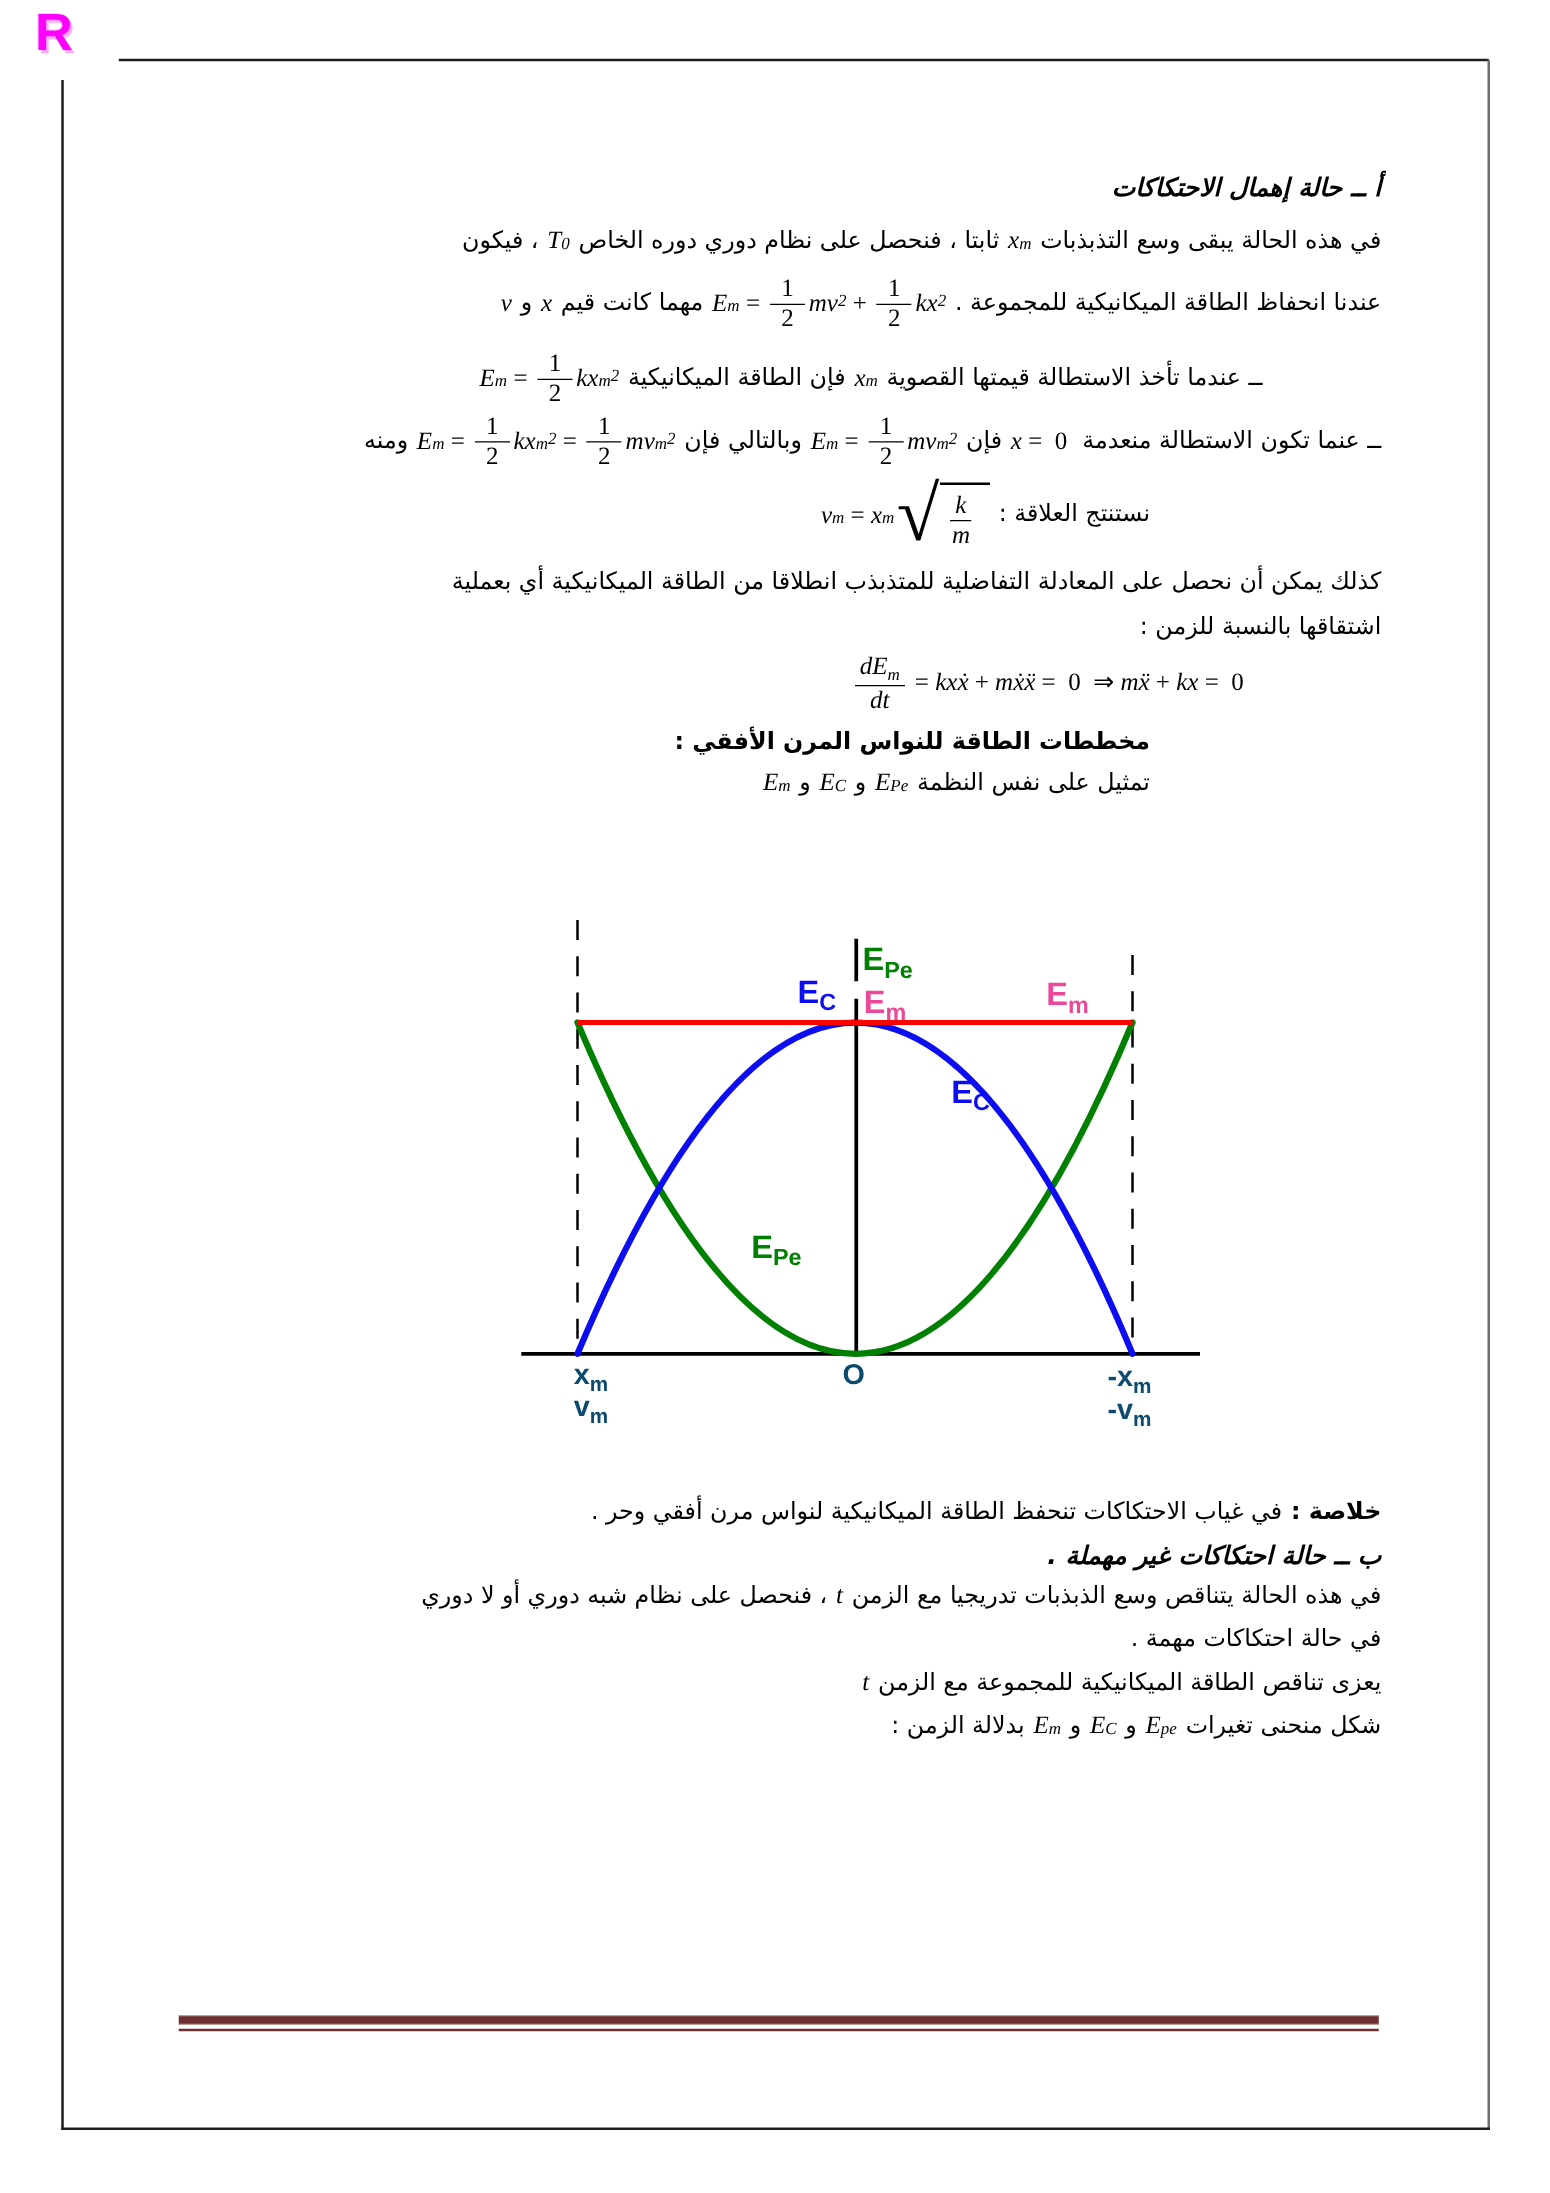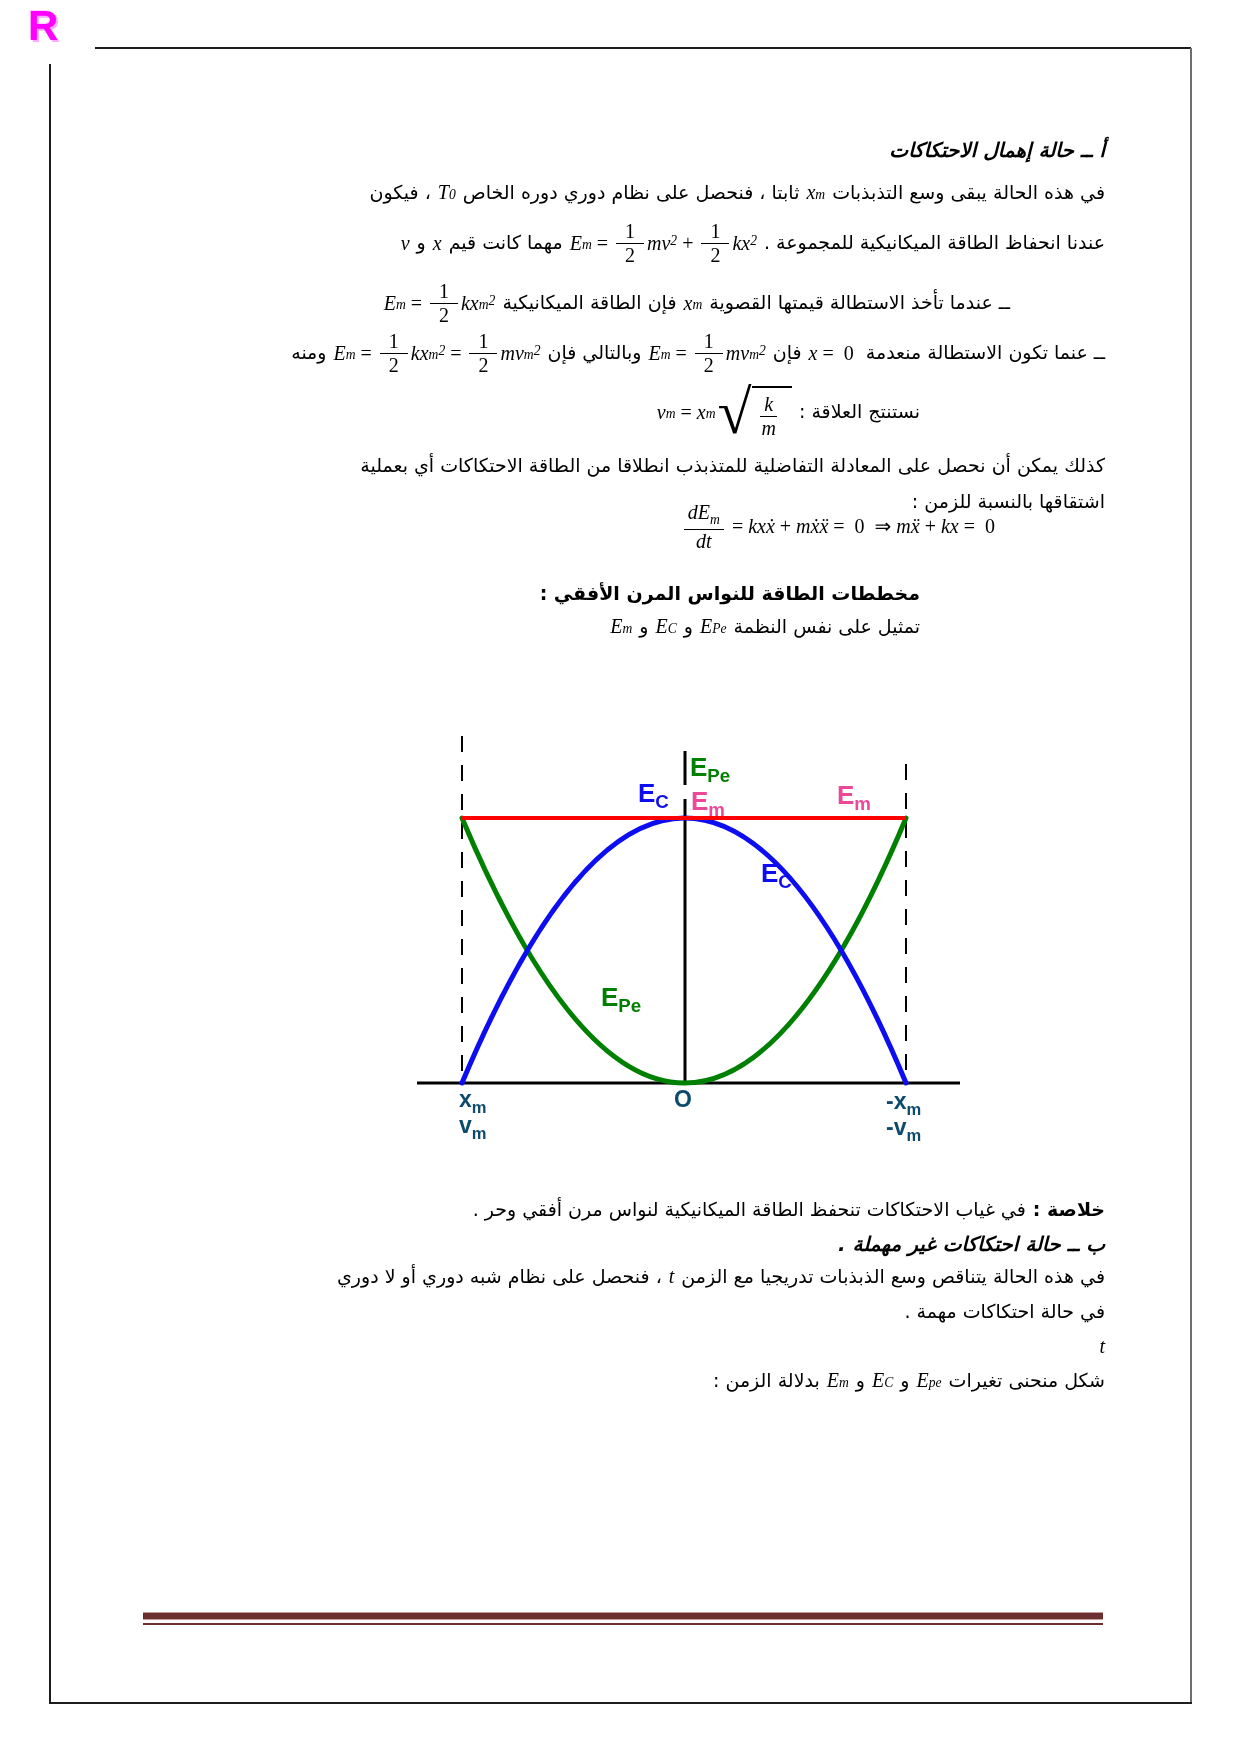--- a/index.html
+++ b/index.html
@@ -197,27 +197,27 @@
         <span class="mrad">√</span>
         <span class="mroot"><span class="mfrac">
             <span class="mnum"><span class="mi">k</span></span>
             <span class="mden"><span class="mi">m</span></span>
           </span></span>
       </span>
     </span>
 </div>
 
 <div class="tline" style="top:452px; right:135px;">
-  <span>كذلك يمكن أن نحصل على المعادلة التفاضلية للمتذبذب انطلاقا من الطاقة الاحتكاكات أي بعملية</span>
+  <span>كذلك يمكن أن نحصل على المعادلة التفاضلية للمتذبذب انطلاقا من الطاقة الميكانيكية أي بعملية</span>
 </div>
 <div class="tline" style="top:488px; right:135px;text-align:center;">
   <span>اشتقاقها بالنسبة للزمن :</span>
 </div>
 
-<div class="tline" style="top:496px; right:240px; height:62px;text-align:right;">
+<div class="tline" style="top:516px; right:240px; height:62px;text-align:right;">
   <span class="meq">
       <span class="mfrac">
         <span class="mnum"><span class="mi">dE</span><sub>m</sub></span>
         <span class="mden"><span class="mi">dt</span></span>
       </span>
       <span class="mo">=</span>
       <span class="mi">kxẋ</span>
       <span class="mo">+</span>
       <span class="mi">mẋẍ</span>
       <span class="mo">=</span>
@@ -322,20 +322,21 @@
       <span class="mi">t</span>
     </span>
   <span>، فنحصل على نظام شبه دوري أو لا دوري</span>
 </div>
 
 <div class="tline" style="top:1298px; right:135px;">
   <span>في حالة احتكاكات مهمة .</span>
 </div>
 
 <div class="tline" style="top:1332px; right:135px;">
+  <span>يعزى تناقص الطاقة الميكانيكية للمجموعة مع الزمن</span>
   <span class="meq">
       <span class="mi">t</span>
     </span>
 </div>
 
 <div class="tline" style="top:1366px; right:135px;">
   <span>شكل منحنى تغيرات</span>
   <span class="meq">
       <span class="mi">E</span>
       <sub>pe</sub>

